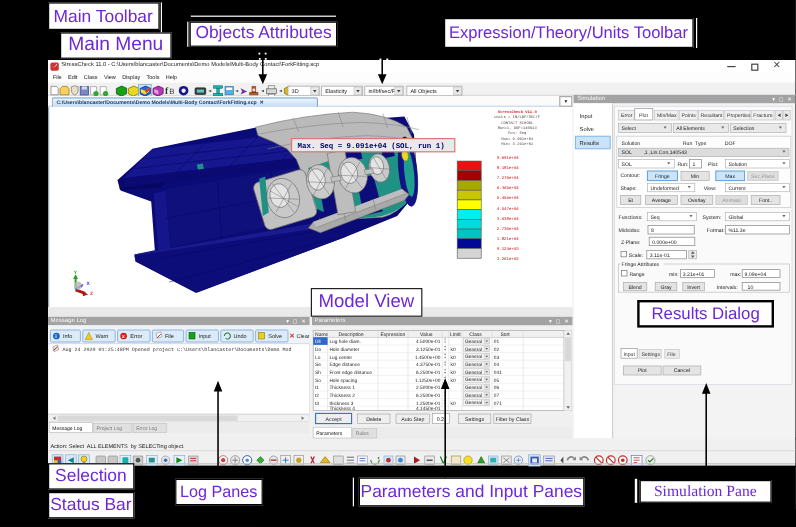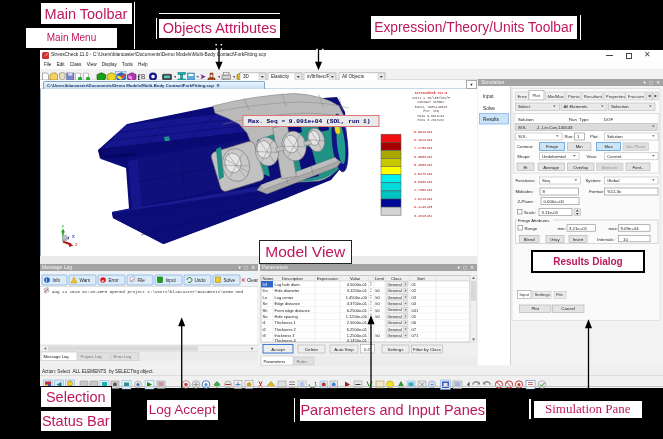--- a/index.html
+++ b/index.html
@@ -1,20 +1,20 @@
 <!DOCTYPE html>
 <html><head>
 <meta charset="utf-8">
 <style>
 html,body{margin:0;padding:0;background:#000;}
 #stage{position:relative;width:663px;height:439px;background:#000;overflow:hidden;
   font-family:"Liberation Sans",sans-serif;}
 #stage *{box-sizing:border-box;}
 .abs{position:absolute;}
-.lbl{position:absolute;background:#fff;border:1.6px solid #000;color:#be185d;
+.lbl{position:absolute;background:#fff;border:1.6px solid #000;color:#6d28d9;
   display:flex;align-items:center;justify-content:center;white-space:nowrap;z-index:50;}
 .wline{position:absolute;background:#fff;z-index:49;}
 
 #win{position:absolute;left:40px;top:50px;width:623px;height:338px;background:#f2f2f2;}
 .paneTitle{position:absolute;background:#a3a3a3;color:#f5f5f5;font-size:5px;line-height:7px;}
 .ptIcons{position:absolute;right:2px;top:0;color:#fff;font-size:4.6px;line-height:7px;letter-spacing:1px;}
 .tinytxt{font-size:4.6px;line-height:6px;color:#1a1a1a;}
 .arrow{position:absolute;z-index:60;}
 </style>
 </head>
@@ -779,32 +779,32 @@
         <g transform="translate(498,1.5)">
             <circle cx="4" cy="4" r="3.8" fill="#f0f0f0" stroke="#777"></circle>
             <path d="M2,4 l1.5,1.5 3,-3" stroke="#108810" stroke-width="1" fill="none"></path>
           </g>
       </g>
     </svg>
   </div>
   <div class="abs" style="left:40px;top:385.5px;width:623px;height:1.6px;background:#c2c2c2;z-index:2;"></div>
 
   <div class="lbl" style="left:39.5px;top:2px;width:93px;height:23px;font-size:14.5px;">Main Toolbar</div>
-  <div class="lbl" style="left:25px;top:27px;width:93px;height:21.5px;font-size:10px;">Main Menu</div>
+  <div class="lbl" style="left:50px;top:27px;width:93px;height:21.5px;font-size:16px;">Main Menu</div>
   <div class="wline" style="left:134px;top:2px;width:1.3px;height:46.5px;"></div>
   <div class="lbl" style="left:158.3px;top:18px;width:122.7px;height:20.7px;font-size:14.5px;">Objects Attributes</div>
   <div class="wline" style="left:159px;top:13.2px;width:121px;height:1.3px;"></div>
   <div class="wline" style="left:156px;top:18px;width:1.3px;height:20.7px;"></div>
   <div class="lbl" style="left:370px;top:14.5px;width:207.5px;height:25.5px;font-size:13.8px;">Expression/Theory/Units Toolbar</div>
   <div class="wline" style="left:580px;top:14.5px;width:1.3px;height:25.5px;"></div>
   <div class="lbl" style="left:259px;top:240px;width:92.5px;height:24px;font-size:15.5px;border-width:1.8px;border-color:#222;">Model View</div>
-  <div class="lbl" style="left:531px;top:249.5px;width:114px;height:23px;font-size:10px;border-width:2px;font-weight:bold;">Results Dialog</div>
+  <div class="lbl" style="left:531px;top:249.5px;width:114px;height:23px;font-size:14px;border-width:2px;">Results Dialog</div>
   <div class="lbl" style="left:40px;top:386px;width:71.5px;height:22px;font-size:14.5px;">Selection</div>
   <div class="lbl" style="left:40px;top:410px;width:71.5px;height:22px;font-size:14.5px;">Status Bar</div>
-  <div class="lbl" style="left:145.7px;top:398.6px;width:73.1px;height:22.2px;font-size:13.5px;">Log Accept</div>
+  <div class="lbl" style="left:145.7px;top:398.6px;width:73.1px;height:22.2px;font-size:13.5px;">Log Panes</div>
   <div class="lbl" style="left:299px;top:398px;width:187.5px;height:23.5px;font-size:14.5px;">Parameters and Input Panes</div>
   <div class="wline" style="left:293.7px;top:398px;width:1.3px;height:23.5px;"></div>
   <div class="lbl" style="left:532.5px;top:399.7px;width:110.5px;height:19.4px;font-size:13px;font-family:Liberation Serif, serif;">Simulation Pane</div>
   <div class="wline" style="left:529.3px;top:399px;width:1.3px;height:20px;"></div>
 
   <svg class="arrow" width="663" height="439" viewBox="0 0 663 439" style="left:0;top:0;pointer-events:none;">
     <g stroke="#000" stroke-width="1.3" fill="#000">
       <line x1="219" y1="39" x2="219" y2="63.5"></line>
       <polygon points="219,68.5 216.4,62.5 221.6,62.5"></polygon>
       <line x1="318.5" y1="40" x2="318.5" y2="63.5"></line>

